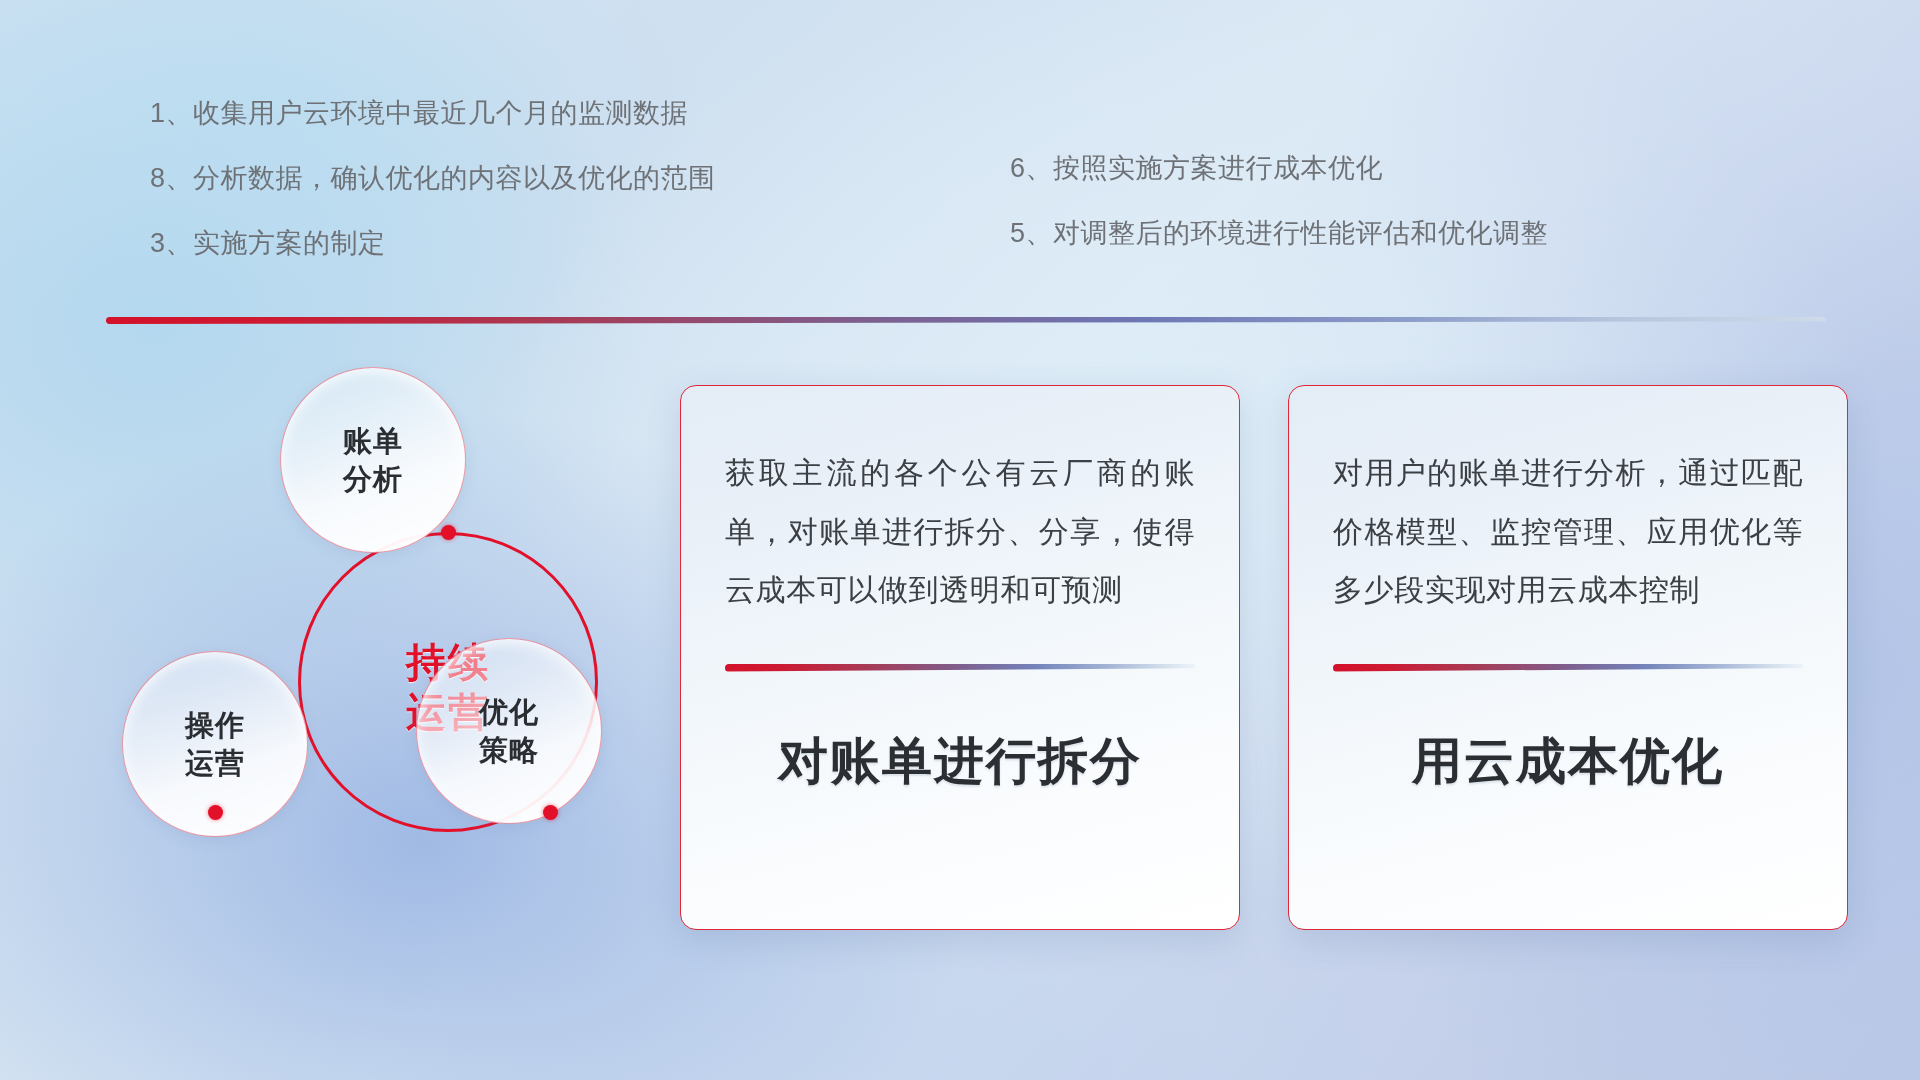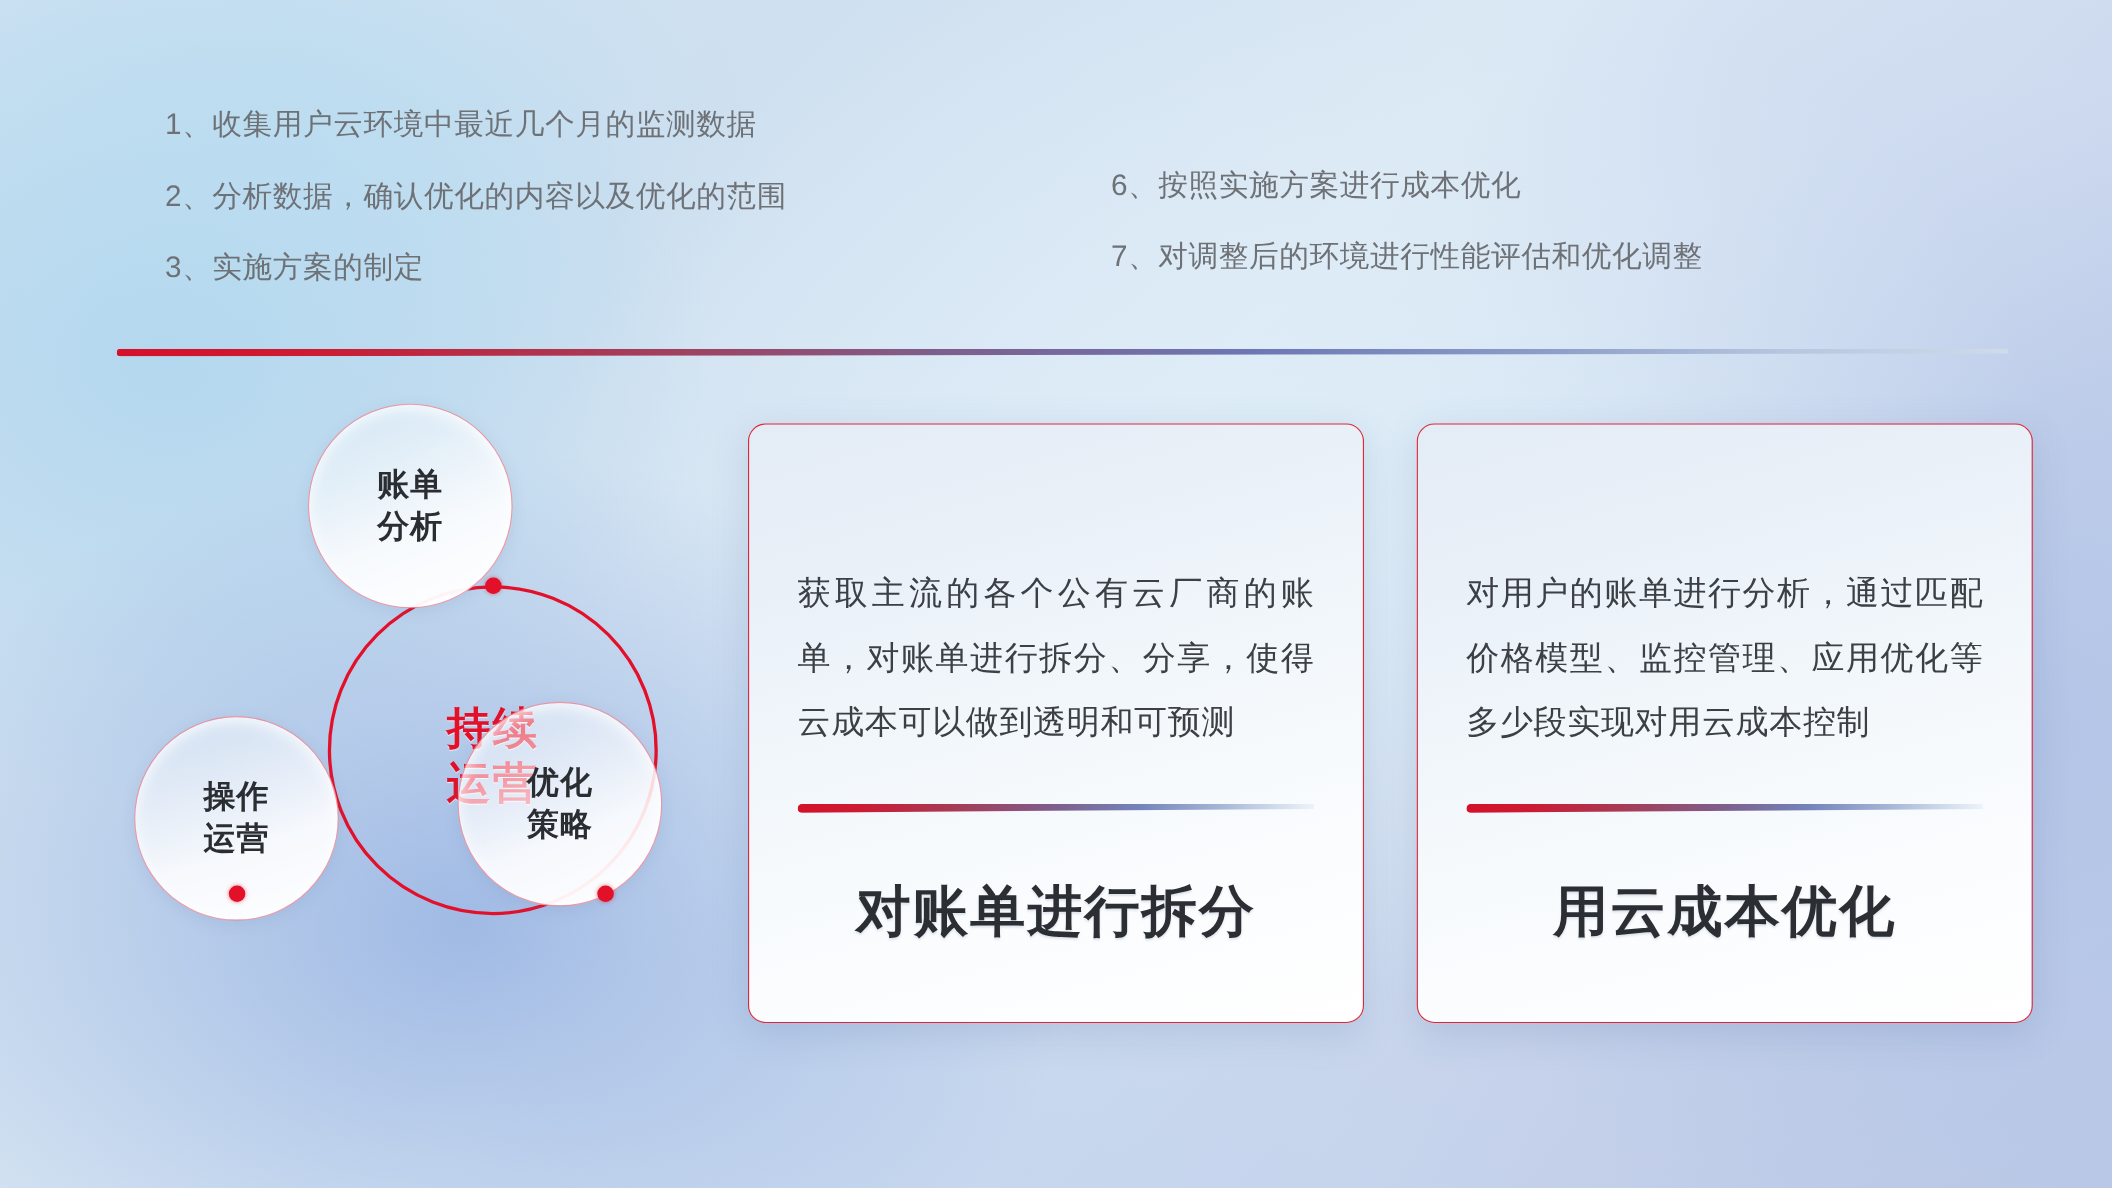--- a/index.html
+++ b/index.html
@@ -157,21 +157,20 @@
     background: linear-gradient(165deg,
         #e4ecf6 0%,
         #e9f0f8 22%,
         #f2f7fb 48%,
         #fafcfe 74%,
         #ffffff 100%);
     box-shadow: 0 10px 34px rgba(70,100,150,0.18);
     padding: 58px 44px 0 44px;
     display: flex;
     flex-direction: column;
-    justify-content: center;
   }
   .card-1 { left: 680px; }
   .card-2 { left: 1288px; }
 
   .card-body {
     color: #3c4045;
     font-size: 30px;
     line-height: 1.95;
     letter-spacing: 0.6px;
     flex: 0 0 auto;
@@ -200,27 +199,27 @@
     text-shadow: 0 2px 2px rgba(120,140,170,0.22);
   }
 </style>
 </head>
 <body>
 
 <div id="slide">
 
   <div class="steps steps-left">
     <div class="step-line">1、收集用户云环境中最近几个月的监测数据</div>
-    <div class="step-line">2、分析数据，确认优化的内容以及优化的范围</div>
+    <div class="step-line">8、分析数据，确认优化的内容以及优化的范围</div>
     <div class="step-line">3、实施方案的制定</div>
   </div>
 
   <div class="steps steps-right">
     <div class="step-line">6、按照实施方案进行成本优化</div>
-    <div class="step-line">7、对调整后的环境进行性能评估和优化调整</div>
+    <div class="step-line">5、对调整后的环境进行性能评估和优化调整</div>
   </div>
 
   <div class="accent-rule"></div>
 
   <div class="venn">
     <div class="ring"></div>
 
     <div class="venn-center">
       <div>持续</div>
       <div>运营</div>

